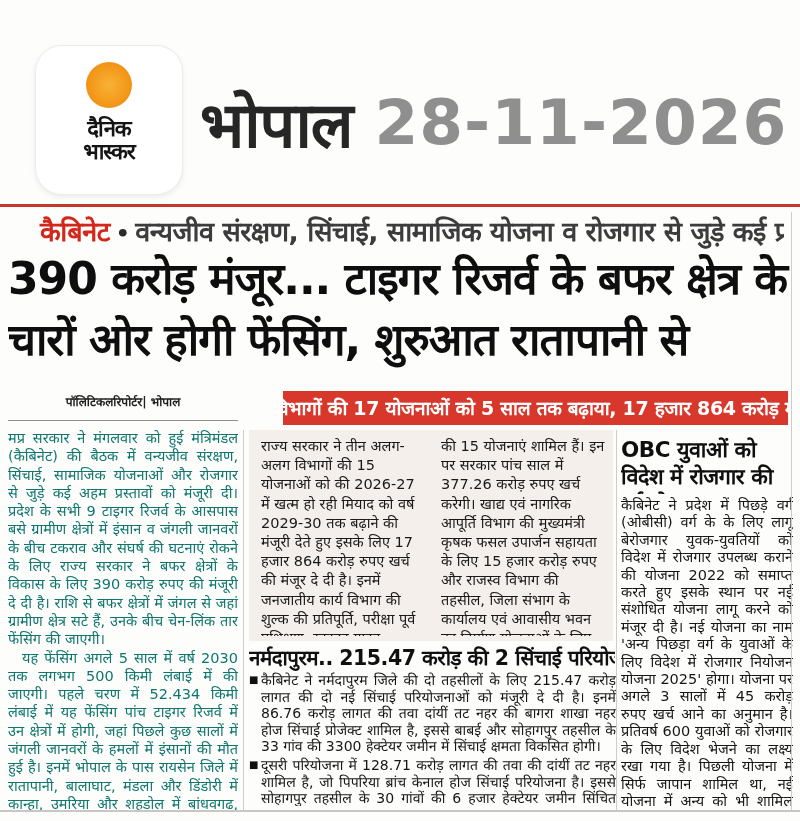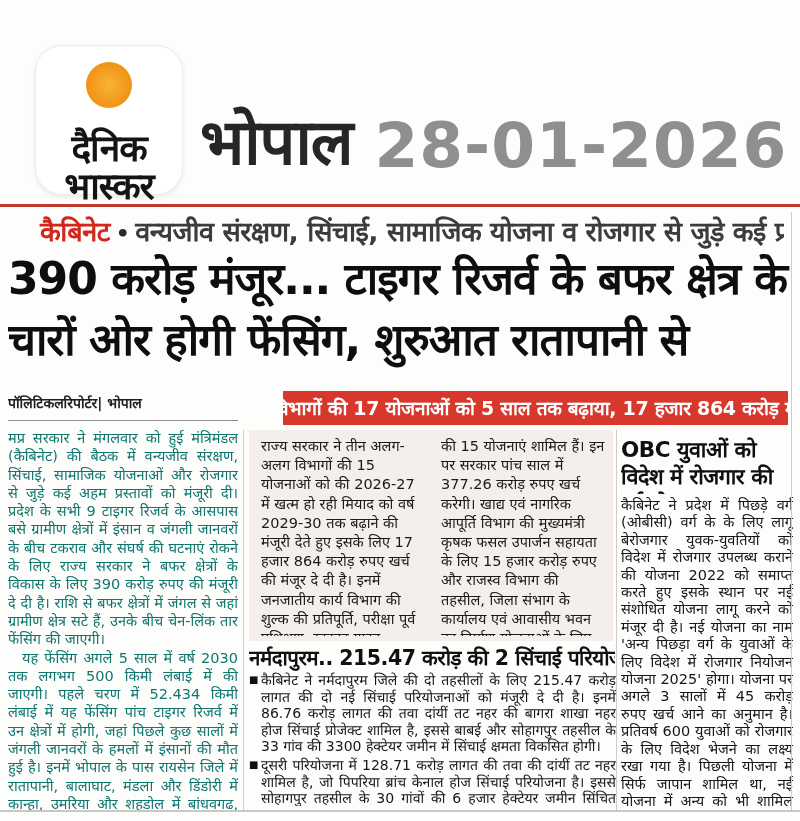--- a/index.html
+++ b/index.html
@@ -15,27 +15,26 @@
     background:#ffffff; border-radius:26px;
     box-shadow:0 0 0 1px #ececec, 0 2px 6px rgba(0,0,0,.10);
   }
   .sun2 {
     position:absolute; left:50%; top:16px; transform:translateX(-50%);
     width:46px; height:46px; border-radius:50%;
     background:radial-gradient(circle at 50% 50%, #f9b236 0%, #f19315 70%, rgba(241,147,21,.15) 100%);
   }
   .brand {
     position:absolute; left:0; right:0; top:72px; text-align:center;
-    font-weight:bold; color:#141414; font-size:37px; line-height:1.04;
+    font-weight:bold; color:#141414; font-size:22px; line-height:1.04;
     letter-spacing:-1px;
-    margin-top:12px;
   }
   .mast-line {
     position:absolute; left:200px; top:62px; width:592px; height:120px;
-    display:flex; align-items:flex-end; gap:22px; white-space:nowrap; overflow:hidden;
+    display:flex; align-items:center; gap:22px; white-space:nowrap; overflow:hidden;
   }
   .city  { font-size:63px; font-weight:bold; color:#262626; letter-spacing:-1px; }
   .edate { font-size:63px; font-weight:bold; color:#8f8f8f; letter-spacing:1px; }
   .red-rule { position:absolute; left:0; top:204px; width:800px; height:3px; background:#c2382c; }
 
   
   .kicker {
     position:absolute; left:8px; top:212px; width:776px; height:44px;
     font-size:27px; font-weight:bold; color:#3c3c3c;
     white-space:nowrap; overflow:hidden; letter-spacing:-0.5px;
@@ -44,21 +43,21 @@
   .kicker .kdot { color:#2a2a2a; padding:0 6px; font-size:22px; }
   .headline {
     position:absolute; left:8px; top:248px; width:786px; height:132px;
     font-size:44px; line-height:61px; font-weight:bold; color:#0e0e0e;
     letter-spacing:-1px; overflow:hidden;
   }
 
   
   .byline {
     position:absolute; left:8px; top:393px; width:230px; height:22px;
-    font-size:14px; font-weight:bold; color:#1f1f1f; overflow:hidden;
+    text-align:center; font-size:12px; font-weight:bold; color:#1f1f1f; overflow:hidden;
   }
   .byline-rule { position:absolute; left:8px; top:420px; width:230px; height:1px; background:#8f8f8f; }
   .col1 {
     position:absolute; left:8px; top:429px; width:230px; height:381px;
     font-size:14.5px; line-height:18.3px; text-align:justify; color:#0f766e; overflow:hidden;
   }
   .col1 p { margin:0; }
   .col1 p + p { text-indent:14px; }
 
   
@@ -113,21 +112,21 @@
 
   <div class="logo-card">
     <div class="sun2"></div>
     <div class="brand">
       <div>दैनिक</div>
       <div>भास्कर</div>
     </div>
   </div>
   <div class="mast-line">
     <span class="city">भोपाल</span>
-    <span class="edate">28-01-2026</span>
+    <span class="edate">28-11-2026</span>
   </div>
   <div class="red-rule"></div>
 
   <div class="kicker">
     <span class="klabel">कैबिनेट</span><span class="kdot">•</span><span>वन्यजीव संरक्षण, सिंचाई, सामाजिक योजना व रोजगार से जुड़े कई प्रस्तावों को मंजूरी</span>
   </div>
 
   <div class="headline">390 करोड़ मंजूर... टाइगर रिजर्व के बफर क्षेत्र के चारों ओर होगी फेंसिंग, शुरुआत रातापानी से</div>
 
   <div class="byline">पॉलिटिकलरिपोर्टर| भोपाल</div>

